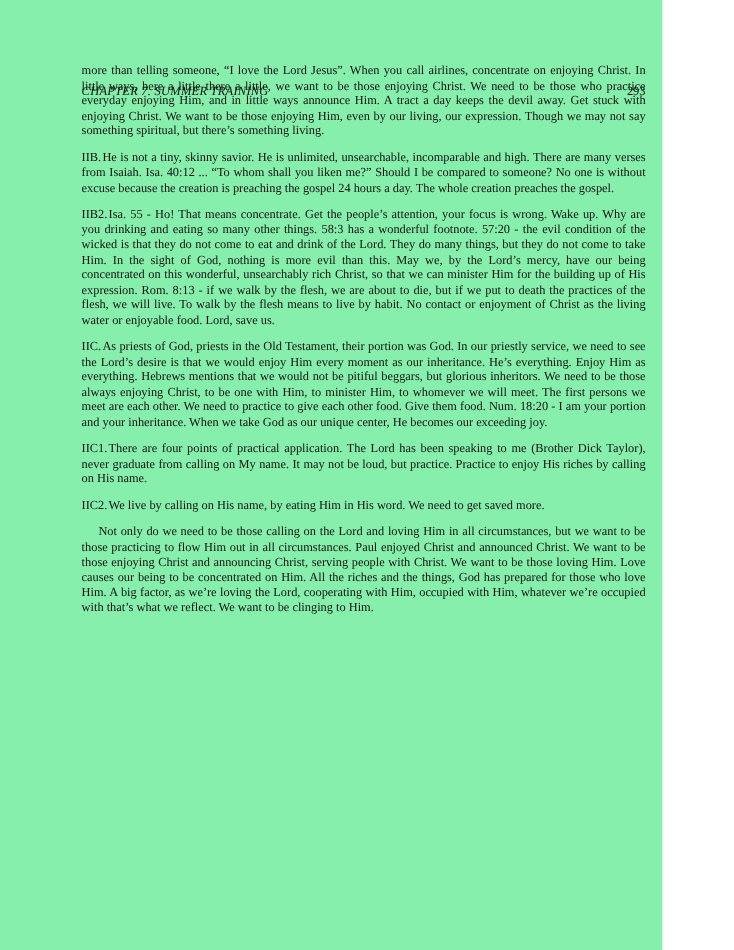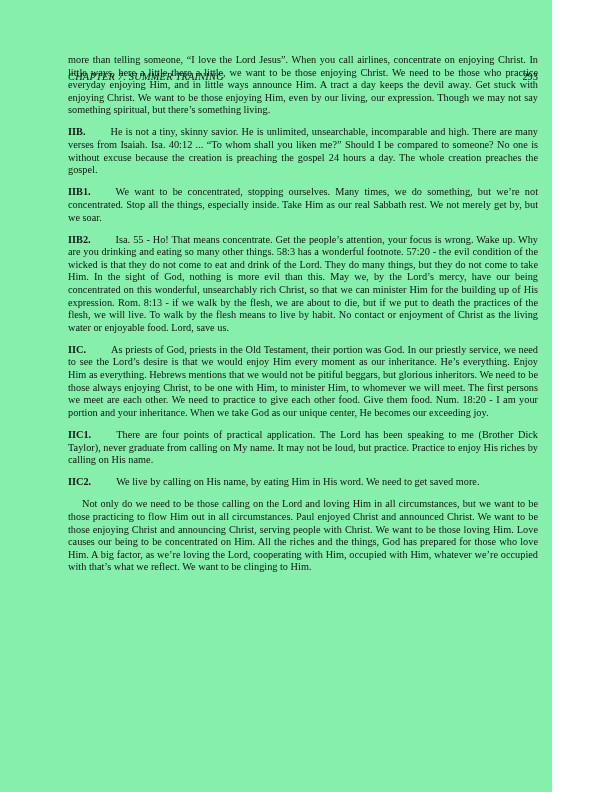--- a/index.html
+++ b/index.html
@@ -45,35 +45,34 @@
     margin: 0 0 9.5px 0;
     font-size: 10.3px;
     line-height: 12.6px;
     text-align: justify;
     text-justify: inter-word;
   }
   .para.indented {
     text-indent: 14px;
   }
   .plabel {
-    font-weight: bold;
-    margin-right: 25px;
+    font-weight: normal;
+    margin-right: 1px;
   }
 </style>
 </head>
 <body>
 
 <div class="page">
   <div class="running-header">
     <span class="chapter-mark">CHAPTER 7.  SUMMER TRAINING</span>
     <span class="page-num">293</span>
   </div>
   <div class="page-body">
       <p class="para"><span>more than telling someone, “I love the Lord Jesus”. When you call airlines, concentrate on enjoying Christ. In little ways, here a little there a little, we want to be those enjoying Christ. We need to be those who practice everyday enjoying Him, and in little ways announce Him. A tract a day keeps the devil away. Get stuck with enjoying Christ. We want to be those enjoying Him, even by our living, our expression. Though we may not say something spiritual, but there’s something living.</span></p>
       <p class="para"><strong class="plabel">IIB.</strong><span>He is not a tiny, skinny savior. He is unlimited, unsearchable, incomparable and high. There are many verses from Isaiah. Isa. 40:12 ... “To whom shall you liken me?” Should I be compared to someone? No one is without excuse because the creation is preaching the gospel 24 hours a day. The whole creation preaches the gospel.</span></p>
-      <p class="para"><strong class="plabel">IIB1.</strong><span>We want to be concentrated, stopping ourselves. Many times, we do something, but we’re not concentrated. Stop all the things, especially inside. Take Him as our real Sabbath rest. We not merely get by, but we soar.</span></p>
       <p class="para"><strong class="plabel">IIB2.</strong><span>Isa. 55 - Ho! That means concentrate. Get the people’s attention, your focus is wrong. Wake up. Why are you drinking and eating so many other things. 58:3 has a wonderful footnote. 57:20 - the evil condition of the wicked is that they do not come to eat and drink of the Lord. They do many things, but they do not come to take Him. In the sight of God, nothing is more evil than this. May we, by the Lord’s mercy, have our being concentrated on this wonderful, unsearchably rich Christ, so that we can minister Him for the building up of His expression. Rom. 8:13 - if we walk by the flesh, we are about to die, but if we put to death the practices of the flesh, we will live. To walk by the flesh means to live by habit. No contact or enjoyment of Christ as the living water or enjoyable food. Lord, save us.</span></p>
       <p class="para"><strong class="plabel">IIC.</strong><span>As priests of God, priests in the Old Testament, their portion was God. In our priestly service, we need to see the Lord’s desire is that we would enjoy Him every moment as our inheritance. He’s everything. Enjoy Him as everything. Hebrews mentions that we would not be pitiful beggars, but glorious inheritors. We need to be those always enjoying Christ, to be one with Him, to minister Him, to whomever we will meet. The first persons we meet are each other. We need to practice to give each other food. Give them food. Num. 18:20 - I am your portion and your inheritance. When we take God as our unique center, He becomes our exceeding joy.</span></p>
       <p class="para"><strong class="plabel">IIC1.</strong><span>There are four points of practical application. The Lord has been speaking to me (Brother Dick Taylor), never graduate from calling on My name. It may not be loud, but practice. Practice to enjoy His riches by calling on His name.</span></p>
       <p class="para"><strong class="plabel">IIC2.</strong><span>We live by calling on His name, by eating Him in His word. We need to get saved more.</span></p>
       <p class="para indented"><span>Not only do we need to be those calling on the Lord and loving Him in all circumstances, but we want to be those practicing to flow Him out in all circumstances. Paul enjoyed Christ and announced Christ. We want to be those enjoying Christ and announcing Christ, serving people with Christ. We want to be those loving Him. Love causes our being to be concentrated on Him. All the riches and the things, God has prepared for those who love Him. A big factor, as we’re loving the Lord, cooperating with Him, occupied with Him, whatever we’re occupied with that’s what we reflect. We want to be clinging to Him.</span></p>
     </div>
 </div>
 
 </body></html>

